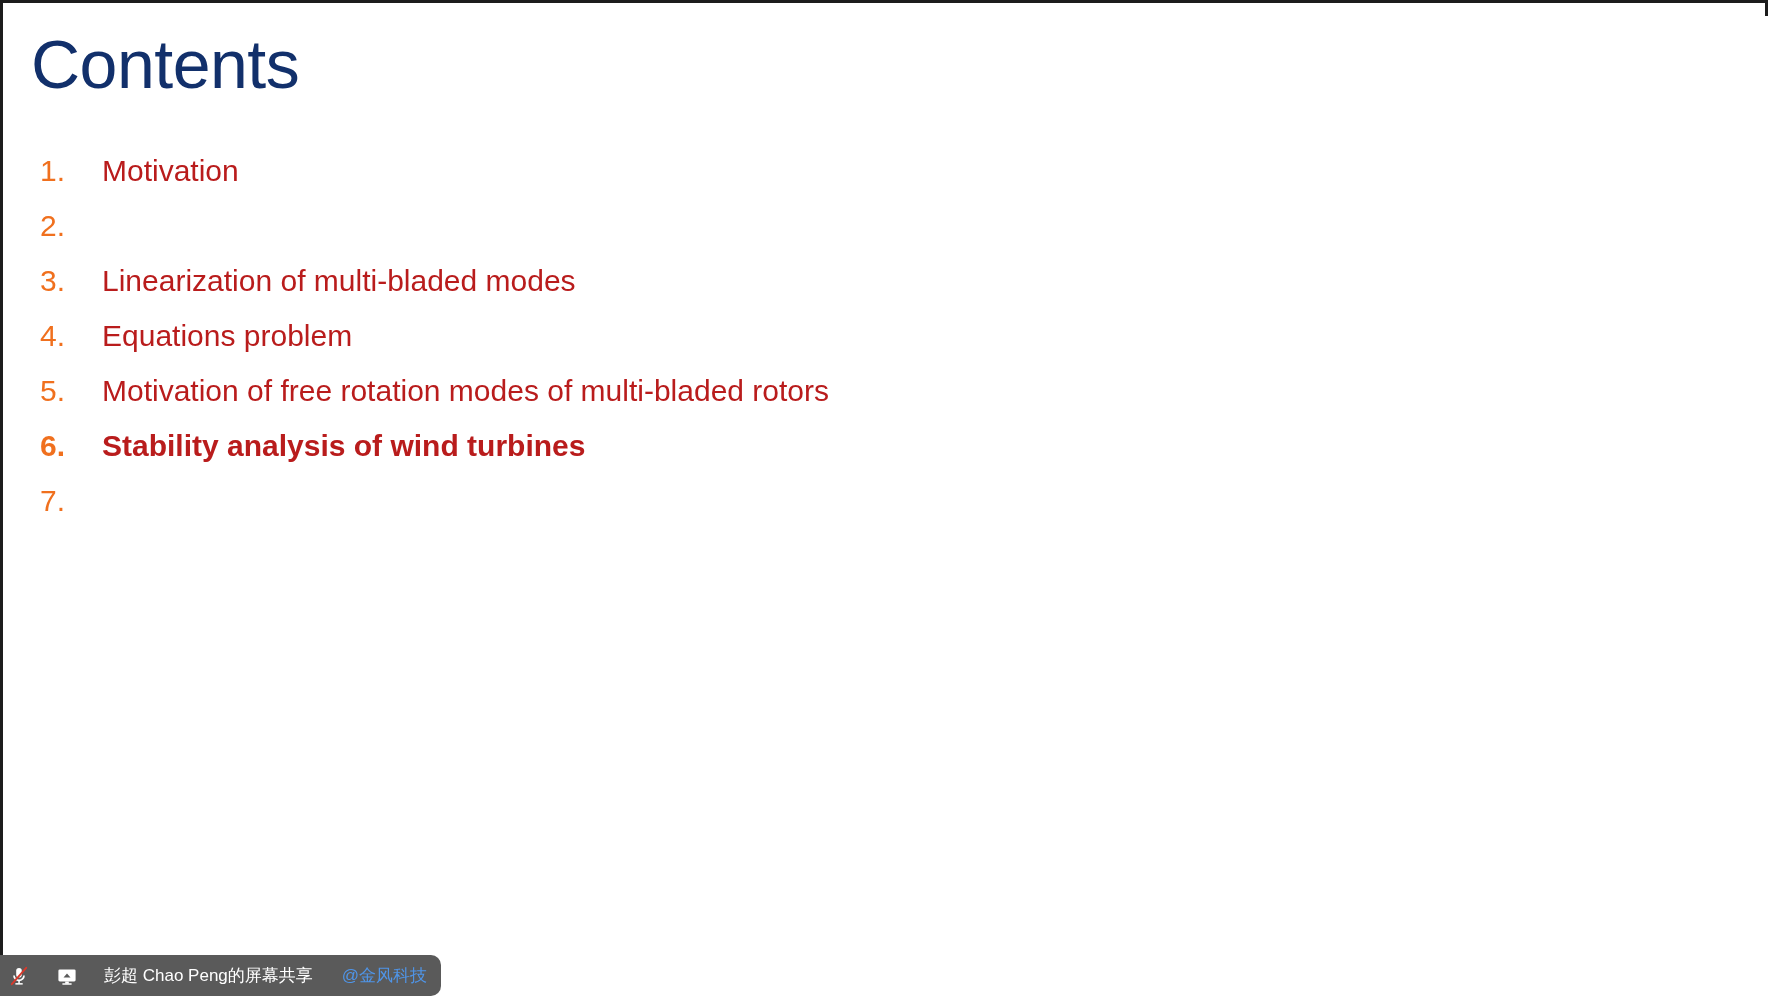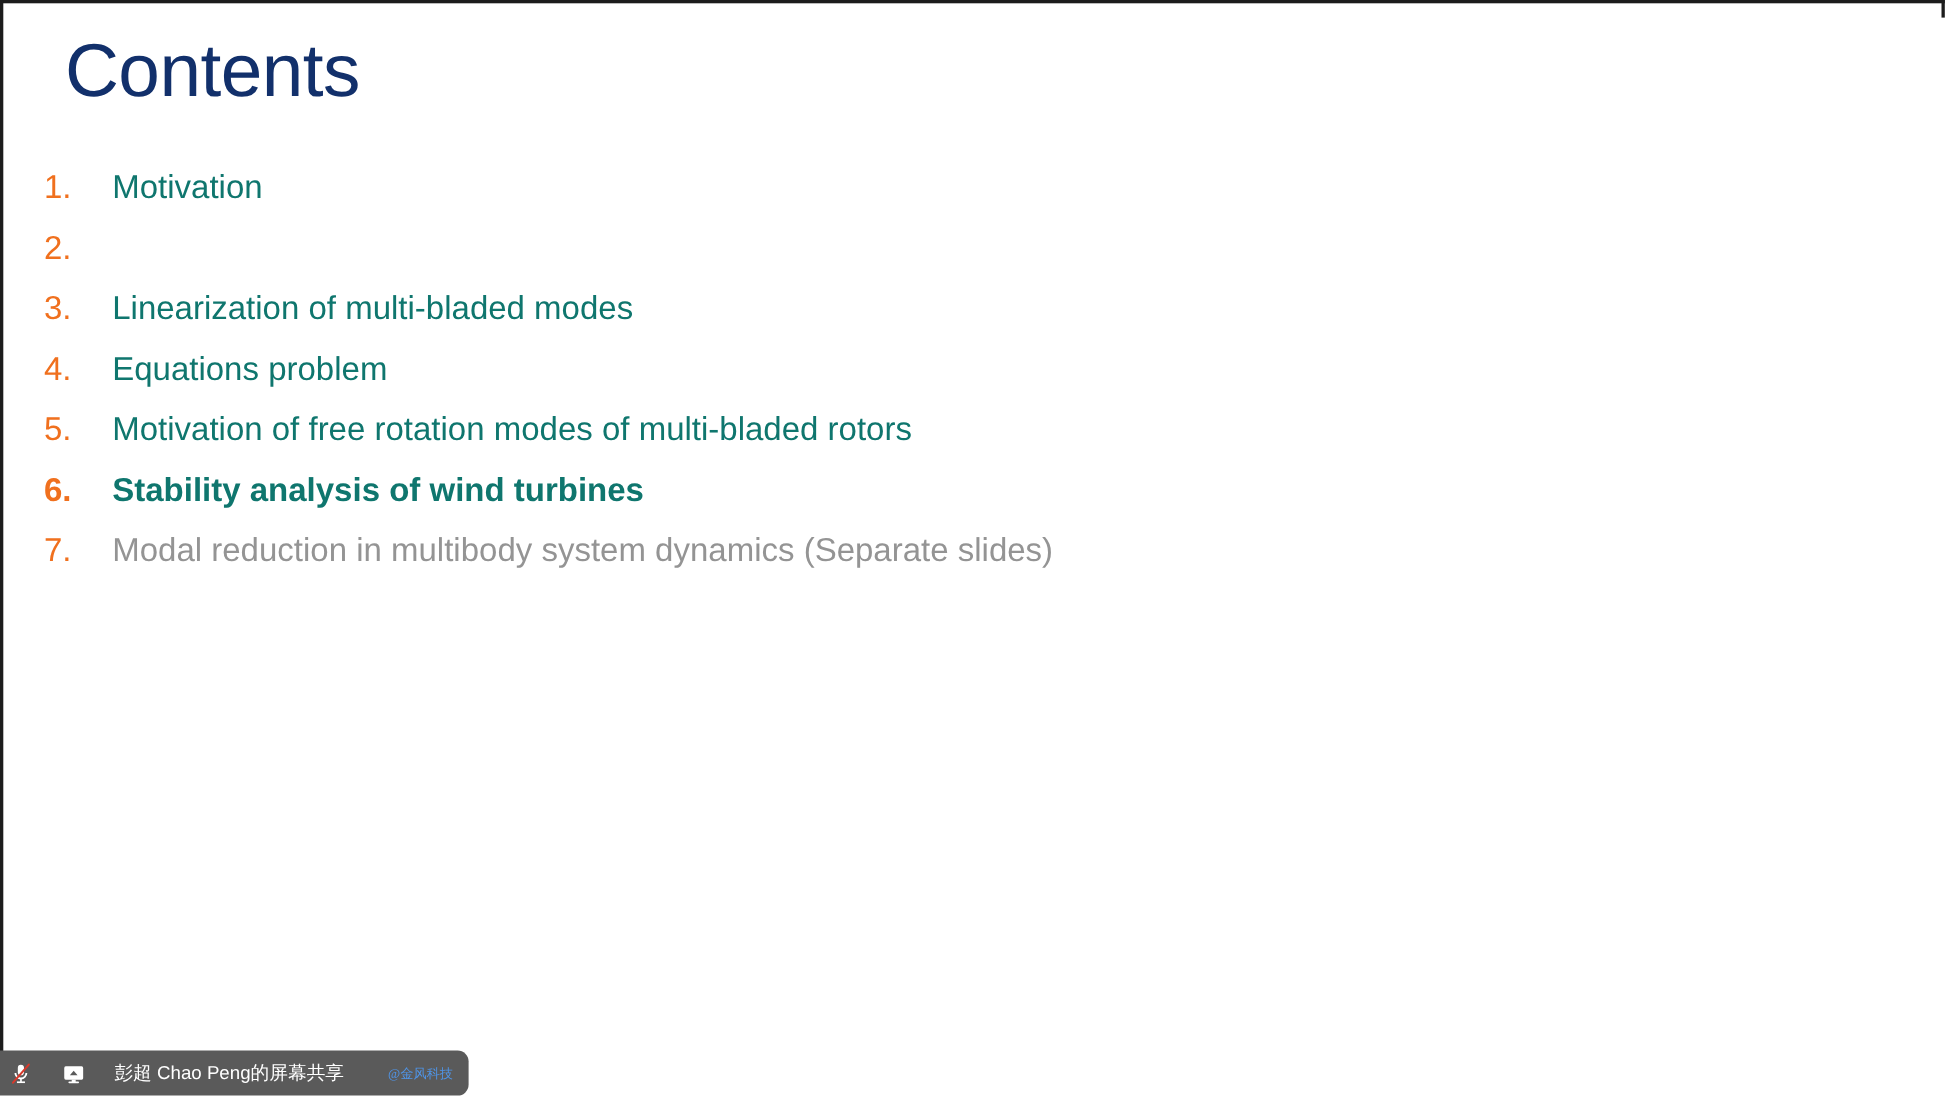--- a/index.html
+++ b/index.html
@@ -53,21 +53,20 @@
   #page-title {
     position: absolute;
     left: 31px;
     top: 30px;
     font-size: 68px;
     line-height: 1.0;
     font-weight: 400;
     letter-spacing: -0.5px;
     color: #12306b;
     white-space: nowrap;
-    margin-left: 28px;
   }
 
   
   #contents-list {
     position: absolute;
     left: 40px;
     top: 143px;
     width: 1600px;
   }
   .list-item {
@@ -78,21 +77,21 @@
     line-height: 55px;
     white-space: nowrap;
   }
   .item-number {
     width: 62px;
     flex: 0 0 62px;
     color: #f0701e;
     font-weight: 400;
   }
   .item-label {
-    color: #0f766e;
+    color: #b91c1c;
     font-weight: 400;
   }
   .list-item.is-bold .item-number,
   .list-item.is-bold .item-label {
     font-weight: bold;
   }
   .list-item.is-dim .item-label {
     color: #949494;
   }
 
@@ -121,25 +120,24 @@
   }
   #share-title {
     color: #ffffff;
     font-size: 17px;
     line-height: 20px;
     white-space: nowrap;
     font-family: "Liberation Sans", "DejaVu Sans", sans-serif;
   }
   #share-org {
     color: #4f95e8;
-    font-size: 12px;
+    font-size: 17px;
     line-height: 20px;
     white-space: nowrap;
-    margin-left: 14px;
-    font-family: Liberation Serif, serif;
+    margin-left: 3px;
   }
 </style>
 </head>
 <body>
 
 <div id="slide">
 
   <div class="edge" id="edge-top"></div>
   <div class="edge" id="edge-left"></div>
   <div class="edge" id="edge-right"></div>
@@ -172,21 +170,20 @@
       <span class="item-label">Motivation of free rotation modes of multi-bladed rotors</span>
     </div>
 
     <div class="list-item is-bold">
       <span class="item-number">6.</span>
       <span class="item-label">Stability analysis of wind turbines</span>
     </div>
 
     <div class="list-item is-dim">
       <span class="item-number">7.</span>
-      <span class="item-label">Modal reduction in multibody system dynamics (Separate slides)</span>
     </div>
 
   </div>
 
   <div id="share-bar">
 
     <span class="bar-icon">
       <svg width="22" height="22" viewBox="0 0 22 22">
         <rect x="8.2" y="3" width="5.6" height="9.6" rx="2.8" fill="#ffffff"></rect>
         <path d="M6 10.4 a5 5 0 0 0 10 0" fill="none" stroke="#ffffff" stroke-width="1.7"></path>

